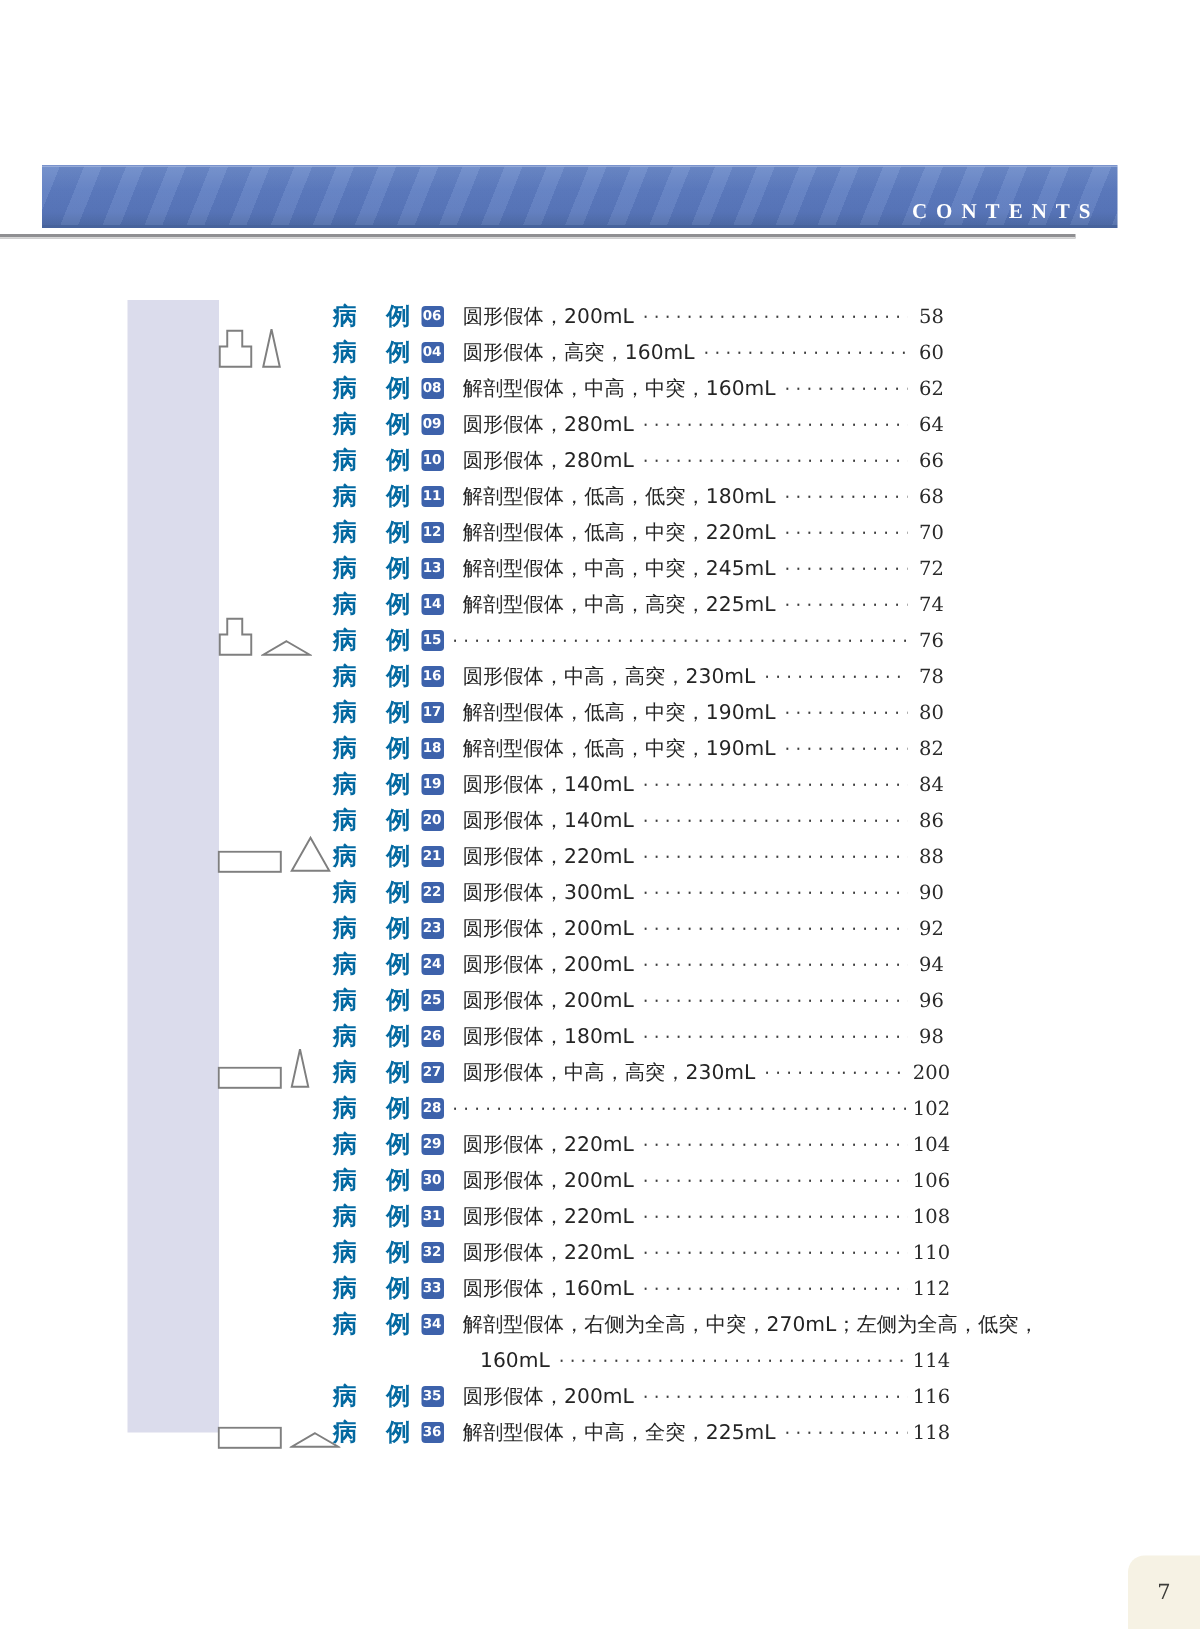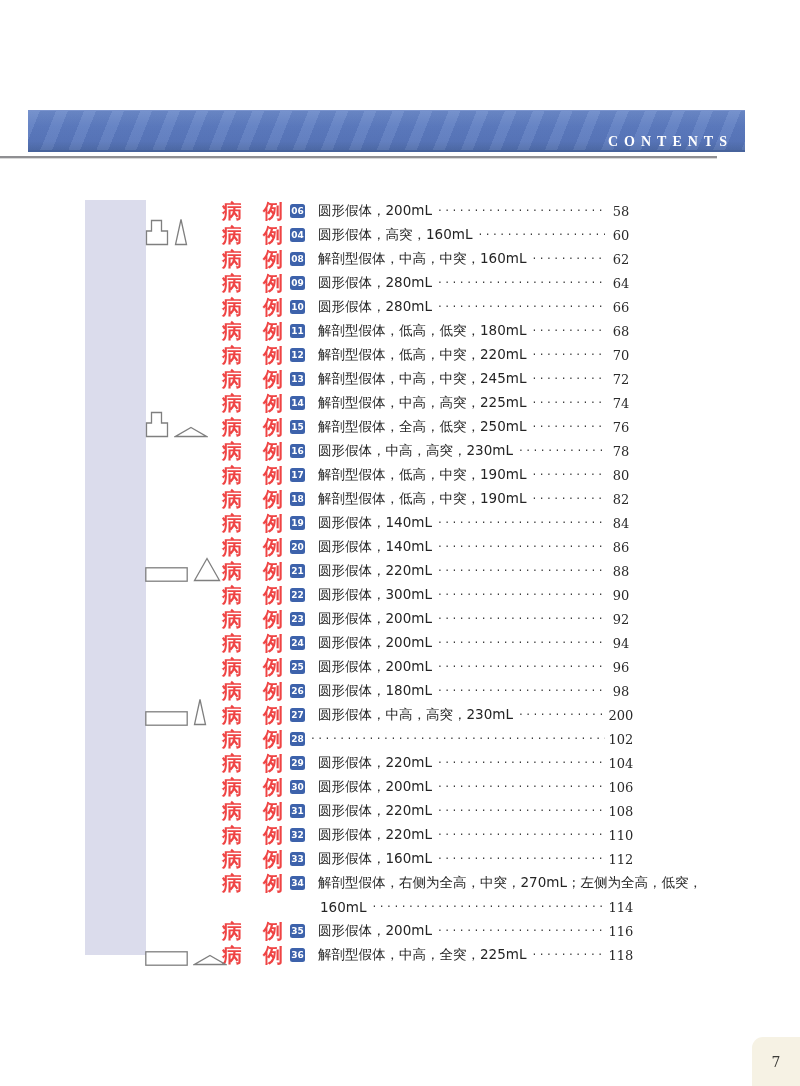--- a/index.html
+++ b/index.html
@@ -14,21 +14,21 @@
           display:flex;align-items:flex-end;justify-content:flex-end;padding-right:12px;margin-left:28px;}
   .banner-title{color:#ffffff;font-family:"Liberation Serif","DejaVu Serif",serif;
                 font-size:14px;font-weight:600;letter-spacing:6px;}
   .banner-rule{position:absolute;left:0;top:156px;width:717px;height:2px;background:#8f8f92;
                border-bottom:1px solid #d8d8d8;}
   
   .accent-bar{position:absolute;left:85px;top:200px;width:61px;height:755px;background:#dbdcec;}
   
   .toc{position:absolute;left:222px;top:199px;width:412px;}
   .row{position:relative;display:flex;align-items:center;height:24px;}
-  .case-label{color:#ef4444;font-weight:bold;font-size:20px;letter-spacing:7px;
+  .case-label{color:#0369a1;font-weight:bold;font-size:16px;letter-spacing:7px;
               white-space:nowrap;flex:none;}
   .badge{display:flex;align-items:center;justify-content:center;flex:none;
          min-width:15px;height:14px;padding:4px 1px;box-sizing:border-box;
          background:#3d62ab;color:#fff;font-size:9px;font-weight:bold;border-radius:2.5px;}
   .desc{margin-left:13px;font-size:13.5px;color:#242424;white-space:nowrap;flex:none;text-align:right;}
   .desc-full{flex:1 1 auto;}
   .leader{flex:1 1 auto;overflow:hidden;white-space:nowrap;color:#3a3a3a;
           font-size:12px;letter-spacing:3.5px;margin:0 3px 0 6px;}
   .pagenum{flex:none;min-width:26px;text-align:center;font-size:13px;color:#2a2a2a;
            font-family:"DejaVu Serif","Liberation Serif",serif;}
@@ -137,21 +137,20 @@
             </svg>
           </span>
           <span class="icon">
             <svg width="34" height="12" viewBox="0 0 34 12">
               <polygon points="17,1.5 32.5,10.5 1.5,10.5"></polygon>
             </svg>
           </span>
         </span>
         <span class="case-label">病 例</span>
         <span class="badge">15</span>
-        <span class="desc">解剖型假体，全高，低突，250mL</span>
         <span class="leader">··············································································································</span>
         <span class="pagenum">76</span>
       </div>
       <div class="row">
         <span class="case-label">病 例</span>
         <span class="badge">16</span>
         <span class="desc">圆形假体，中高，高突，230mL</span>
         <span class="leader">··············································································································</span>
         <span class="pagenum">78</span>
       </div>

